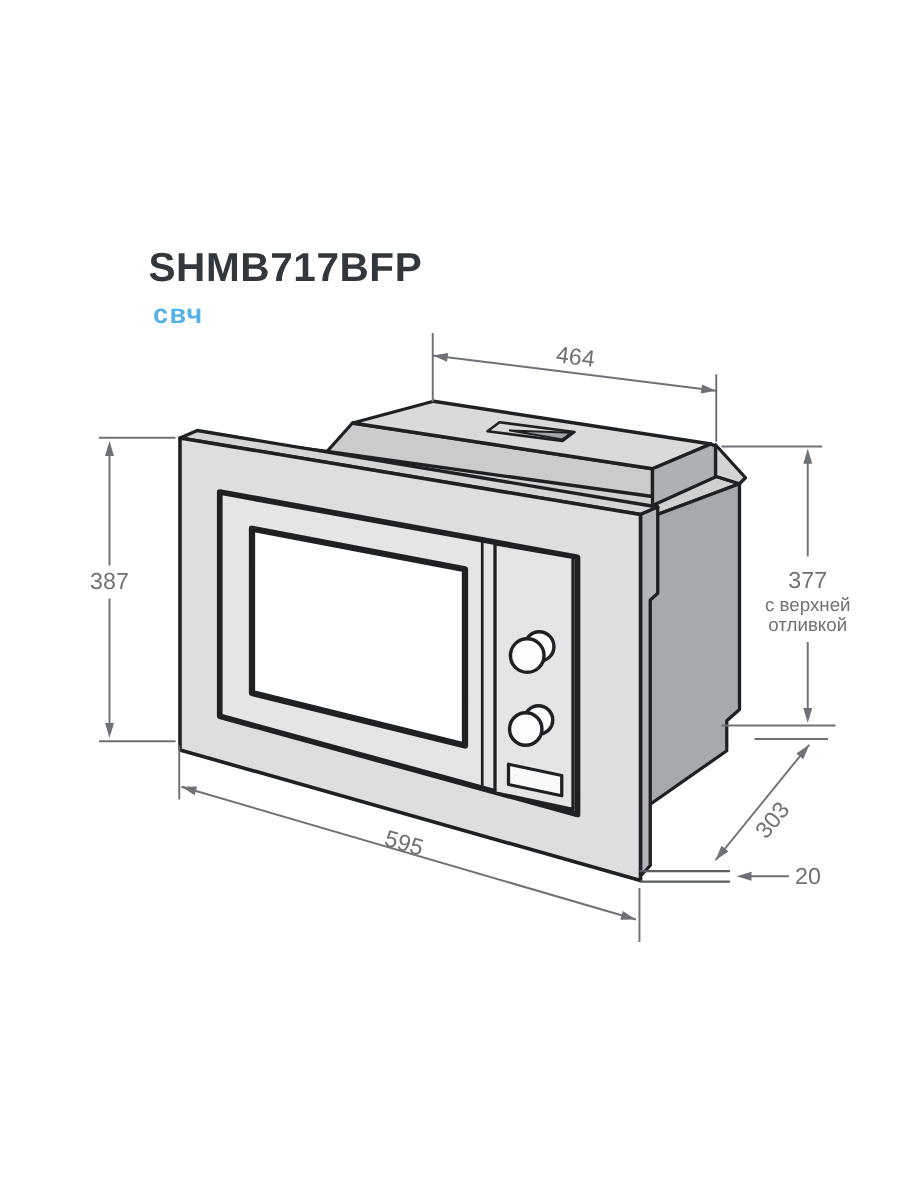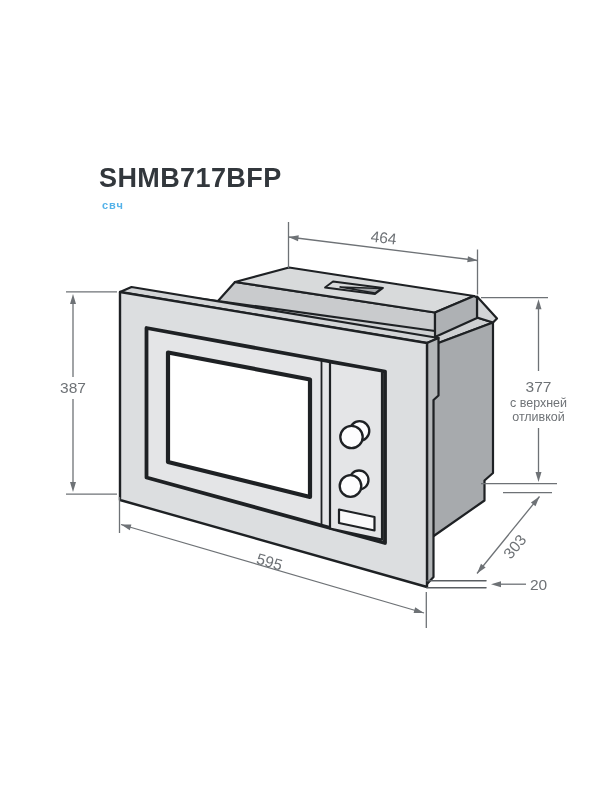--- a/index.html
+++ b/index.html
@@ -23,21 +23,21 @@
   .model-title {
     font-size: 27px;
     font-weight: 700;
     letter-spacing: 0.4px;
     color: #32373c;
     line-height: 1.1;
   }
   .category-label {
     margin-top: 5px;
     margin-left: 3px;
-    font-size: 11px;
+    font-size: 18px;
     font-weight: 700;
     letter-spacing: 1px;
     color: #54b2e9;
   }
   .drawing-svg {
     position: absolute;
     left: 0;
     top: 0;
     width: 600px;
     height: 800px;

